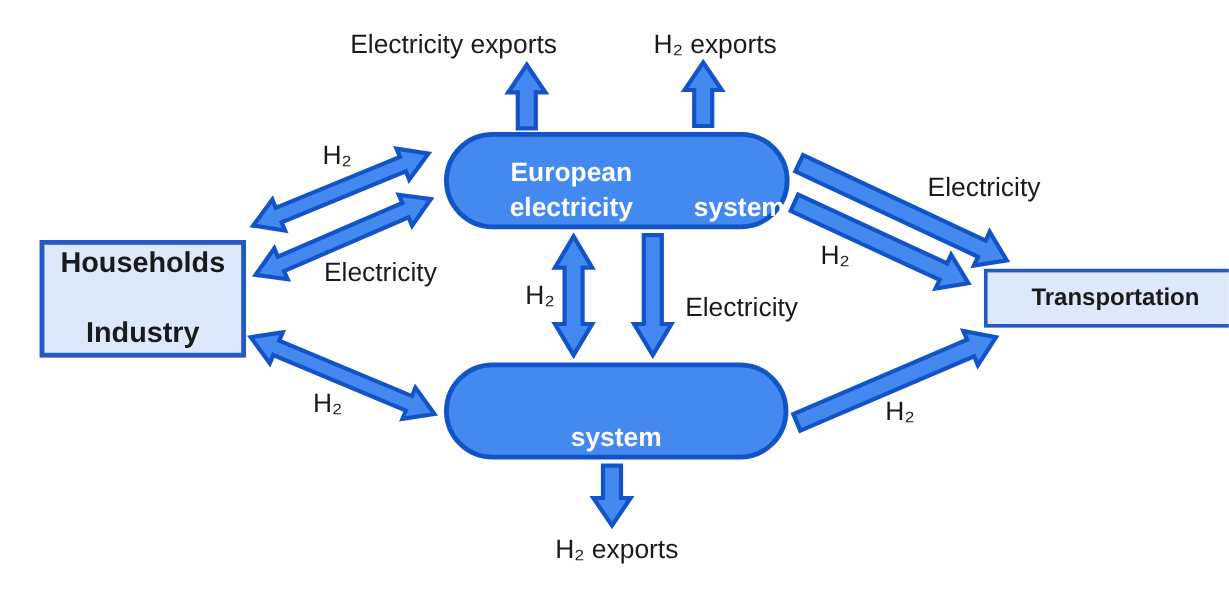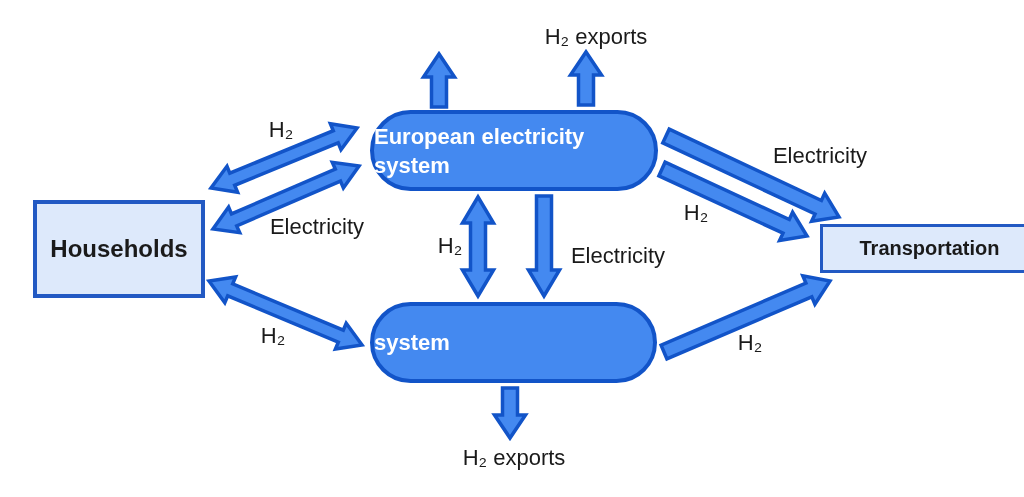--- a/index.html
+++ b/index.html
@@ -39,22 +39,22 @@
   .pill{
     position:absolute;
     background:var(--node-fill);
     border:4px solid var(--node-border);
     border-radius:44px;
     color:var(--node-text);
     font-weight:bold;
     font-size:22px;
     line-height:29px;
     display:flex;
-    flex-direction:column;
-    align-items:flex-start;
+    flex-direction:row;
+    align-items:flex-end;
     justify-content:center;
     text-align:center;
   }
   .facility{
     position:absolute;
     background:var(--box-fill);
     border:4px solid var(--box-border);
     color:var(--text);
     font-weight:bold;
     display:flex;
@@ -91,20 +91,21 @@
       <polygon points="359.0,166.0 332.3,162.3 335.3,169.1 231.5,213.9 228.6,207.0 213.0,229.0 239.7,232.7 236.7,225.9 340.5,181.1 343.4,188.0" class="arrow"></polygon>
       <polygon points="478.0,197.0 462.5,223.0 470.5,223.0 470.5,270.0 462.5,270.0 478.0,296.0 493.5,270.0 485.5,270.0 485.5,223.0 493.5,223.0" class="arrow"></polygon>
       <polygon points="536.5,196.0 536.5,270.0 528.5,270.0 544.0,296.0 559.5,270.0 551.5,270.0 551.5,196.0" class="arrow"></polygon>
       <polygon points="662.8,142.8 815.0,214.0 811.6,221.3 839.0,217.0 824.7,193.2 821.4,200.5 669.2,129.2" class="arrow"></polygon>
       <polygon points="658.9,175.8 783.0,233.2 779.6,240.4 807.0,236.0 792.6,212.3 789.3,219.5 665.1,162.2" class="arrow"></polygon>
       <polygon points="209.0,281.0 224.8,302.8 227.7,295.9 338.3,342.1 335.4,349.0 362.0,345.0 346.2,323.2 343.3,330.1 232.7,283.9 235.6,277.0" class="arrow"></polygon>
       <polygon points="666.9,358.9 811.8,296.9 814.9,304.3 830.0,281.0 802.8,275.8 805.9,283.1 661.1,345.1" class="arrow"></polygon>
       <polygon points="502.5,388.0 502.5,415.0 494.5,415.0 510.0,438.0 525.5,415.0 517.5,415.0 517.5,388.0" class="arrow"></polygon>
     </svg>
 
+  <div class="flow-label" style="left:378px;top:37px">Electricity exports</div>
   <div class="flow-label" style="left:596px;top:37px">H₂ exports</div>
   <div class="flow-label" style="left:281px;top:130px">H₂</div>
   <div class="flow-label" style="left:317px;top:227px">Electricity</div>
   <div class="flow-label" style="left:450px;top:246px">H₂</div>
   <div class="flow-label" style="left:618px;top:256px">Electricity</div>
   <div class="flow-label" style="left:820px;top:156px">Electricity</div>
   <div class="flow-label" style="left:696px;top:213px">H₂</div>
   <div class="flow-label" style="left:273px;top:336px">H₂</div>
   <div class="flow-label" style="left:750px;top:343px">H₂</div>
   <div class="flow-label" style="left:514px;top:458px">H₂ exports</div>
@@ -113,19 +114,20 @@
     <div>European electricity</div>
     <div>system</div>
   </div>
 
   <div class="pill" style="left:370px;top:302px;width:287px;height:81px">
     <div>system</div>
   </div>
 
   <div class="facility households" style="left:33px;top:200px;width:172px;height:98px">
     <div>Households</div>
+    <div>Industry</div>
   </div>
 
   <div class="facility transportation" style="left:820px;top:224px;width:219px;height:49px">
     <div>Transportation</div>
   </div>
 
 </div>
 
 </body></html>

